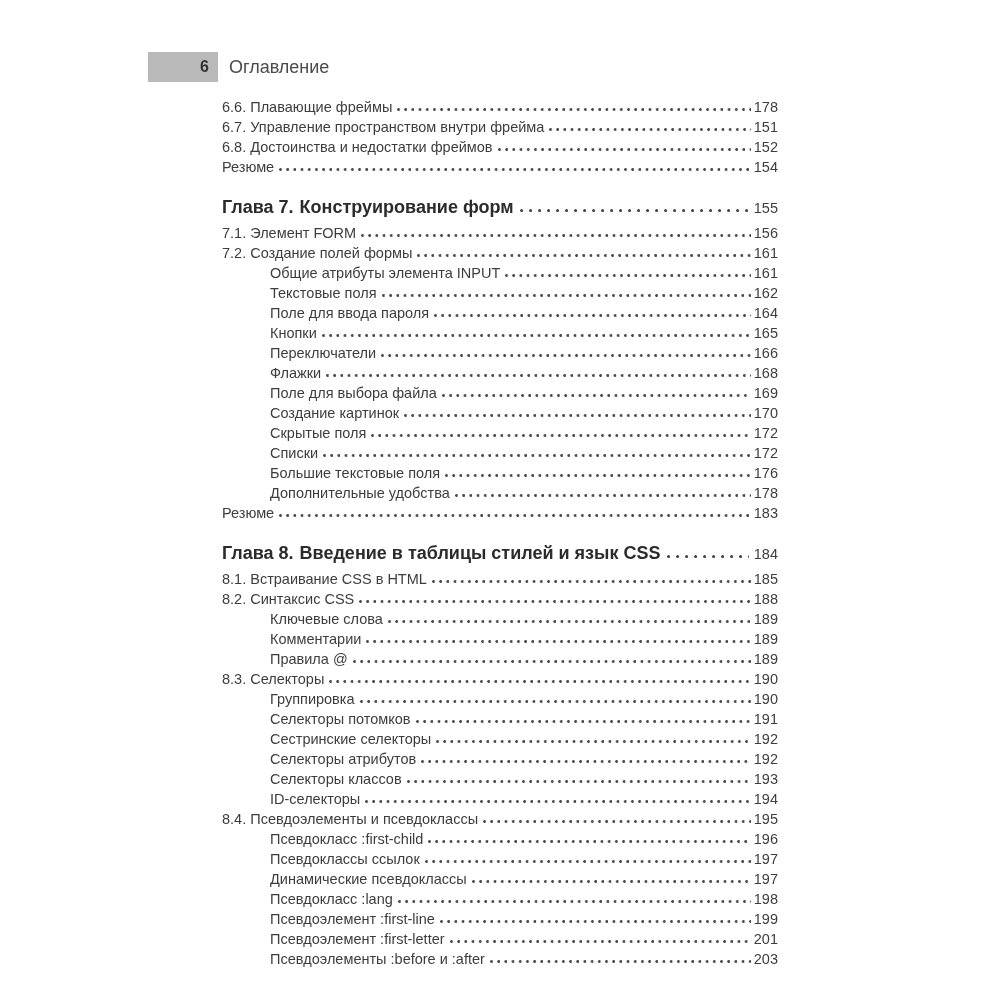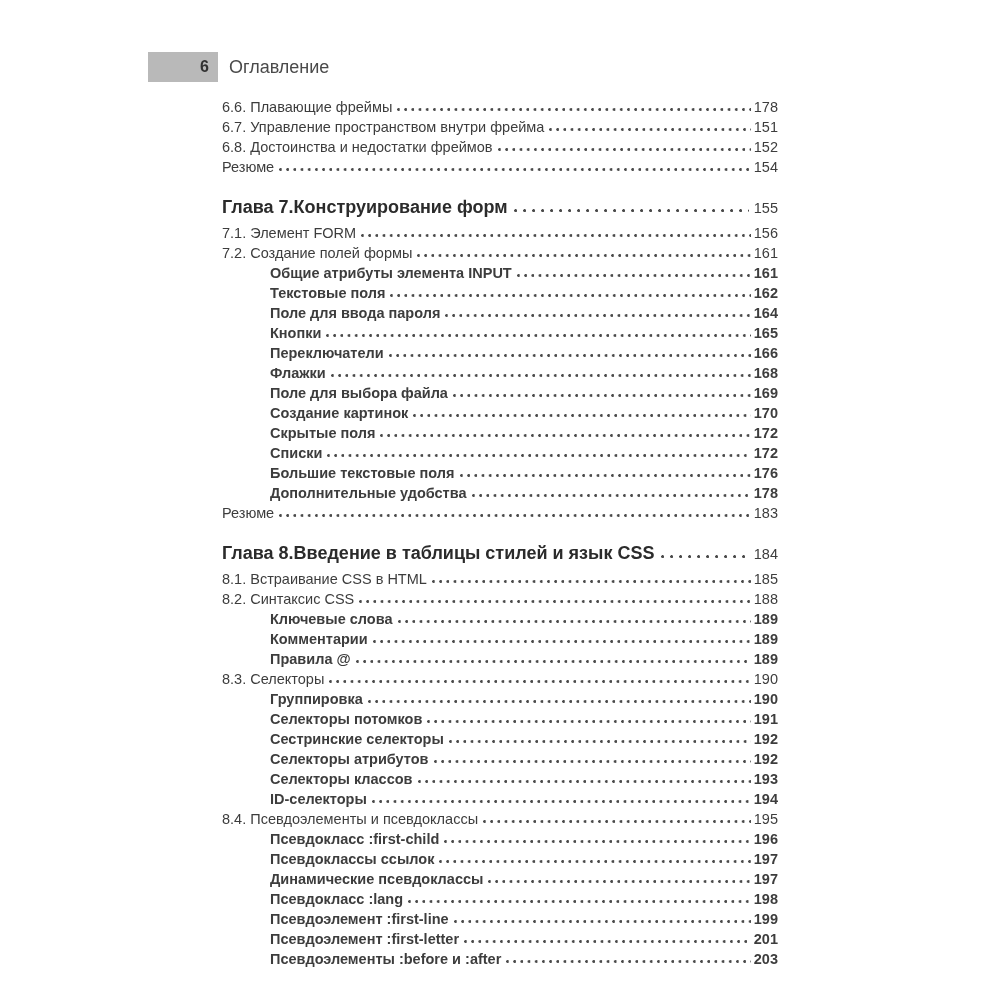--- a/index.html
+++ b/index.html
@@ -53,21 +53,21 @@
     text-align: center;
   }
   .row {
     display: flex;
     align-items: baseline;
     font-size: 14.5px;
     line-height: 20px;
     color: #3d3d3d;
     white-space: nowrap;
   }
-  .row.l2 { padding-left: 48px; font-weight: bold; }
+  .row.l2 { padding-left: 48px; }
   .row .t { flex: 0 0 auto; }
   .leader {
     flex: 1 1 auto;
     min-width: 10px;
     height: 12px;
     margin: 0 3px 0 5px;
     background-image: radial-gradient(circle at 1.5px 1.5px, #4a4a4a 1.15px, transparent 1.65px);
     background-size: 7.2px 3px;
     background-repeat: repeat-x;
     background-position: left bottom 1px;
@@ -76,21 +76,21 @@
 
   
   .row.chapter {
     margin-top: 18px;
     margin-bottom: 2px;
     font-size: 18px;
     line-height: 25px;
     font-weight: bold;
     color: #2b2b2b;
   }
-  .row.chapter .label { }
+  .row.chapter .label { margin-right: 6px; }
   .row.chapter .leader {
     background-size: 9px 3px;
     margin: 0 5px 0 7px;
     background-image: radial-gradient(circle at 1.6px 1.6px, #4a4a4a 1.2px, transparent 1.7px);
   }
   .row.chapter .pg {
     font-weight: normal;
     font-size: 14.5px;
     color: #3d3d3d;
   }

